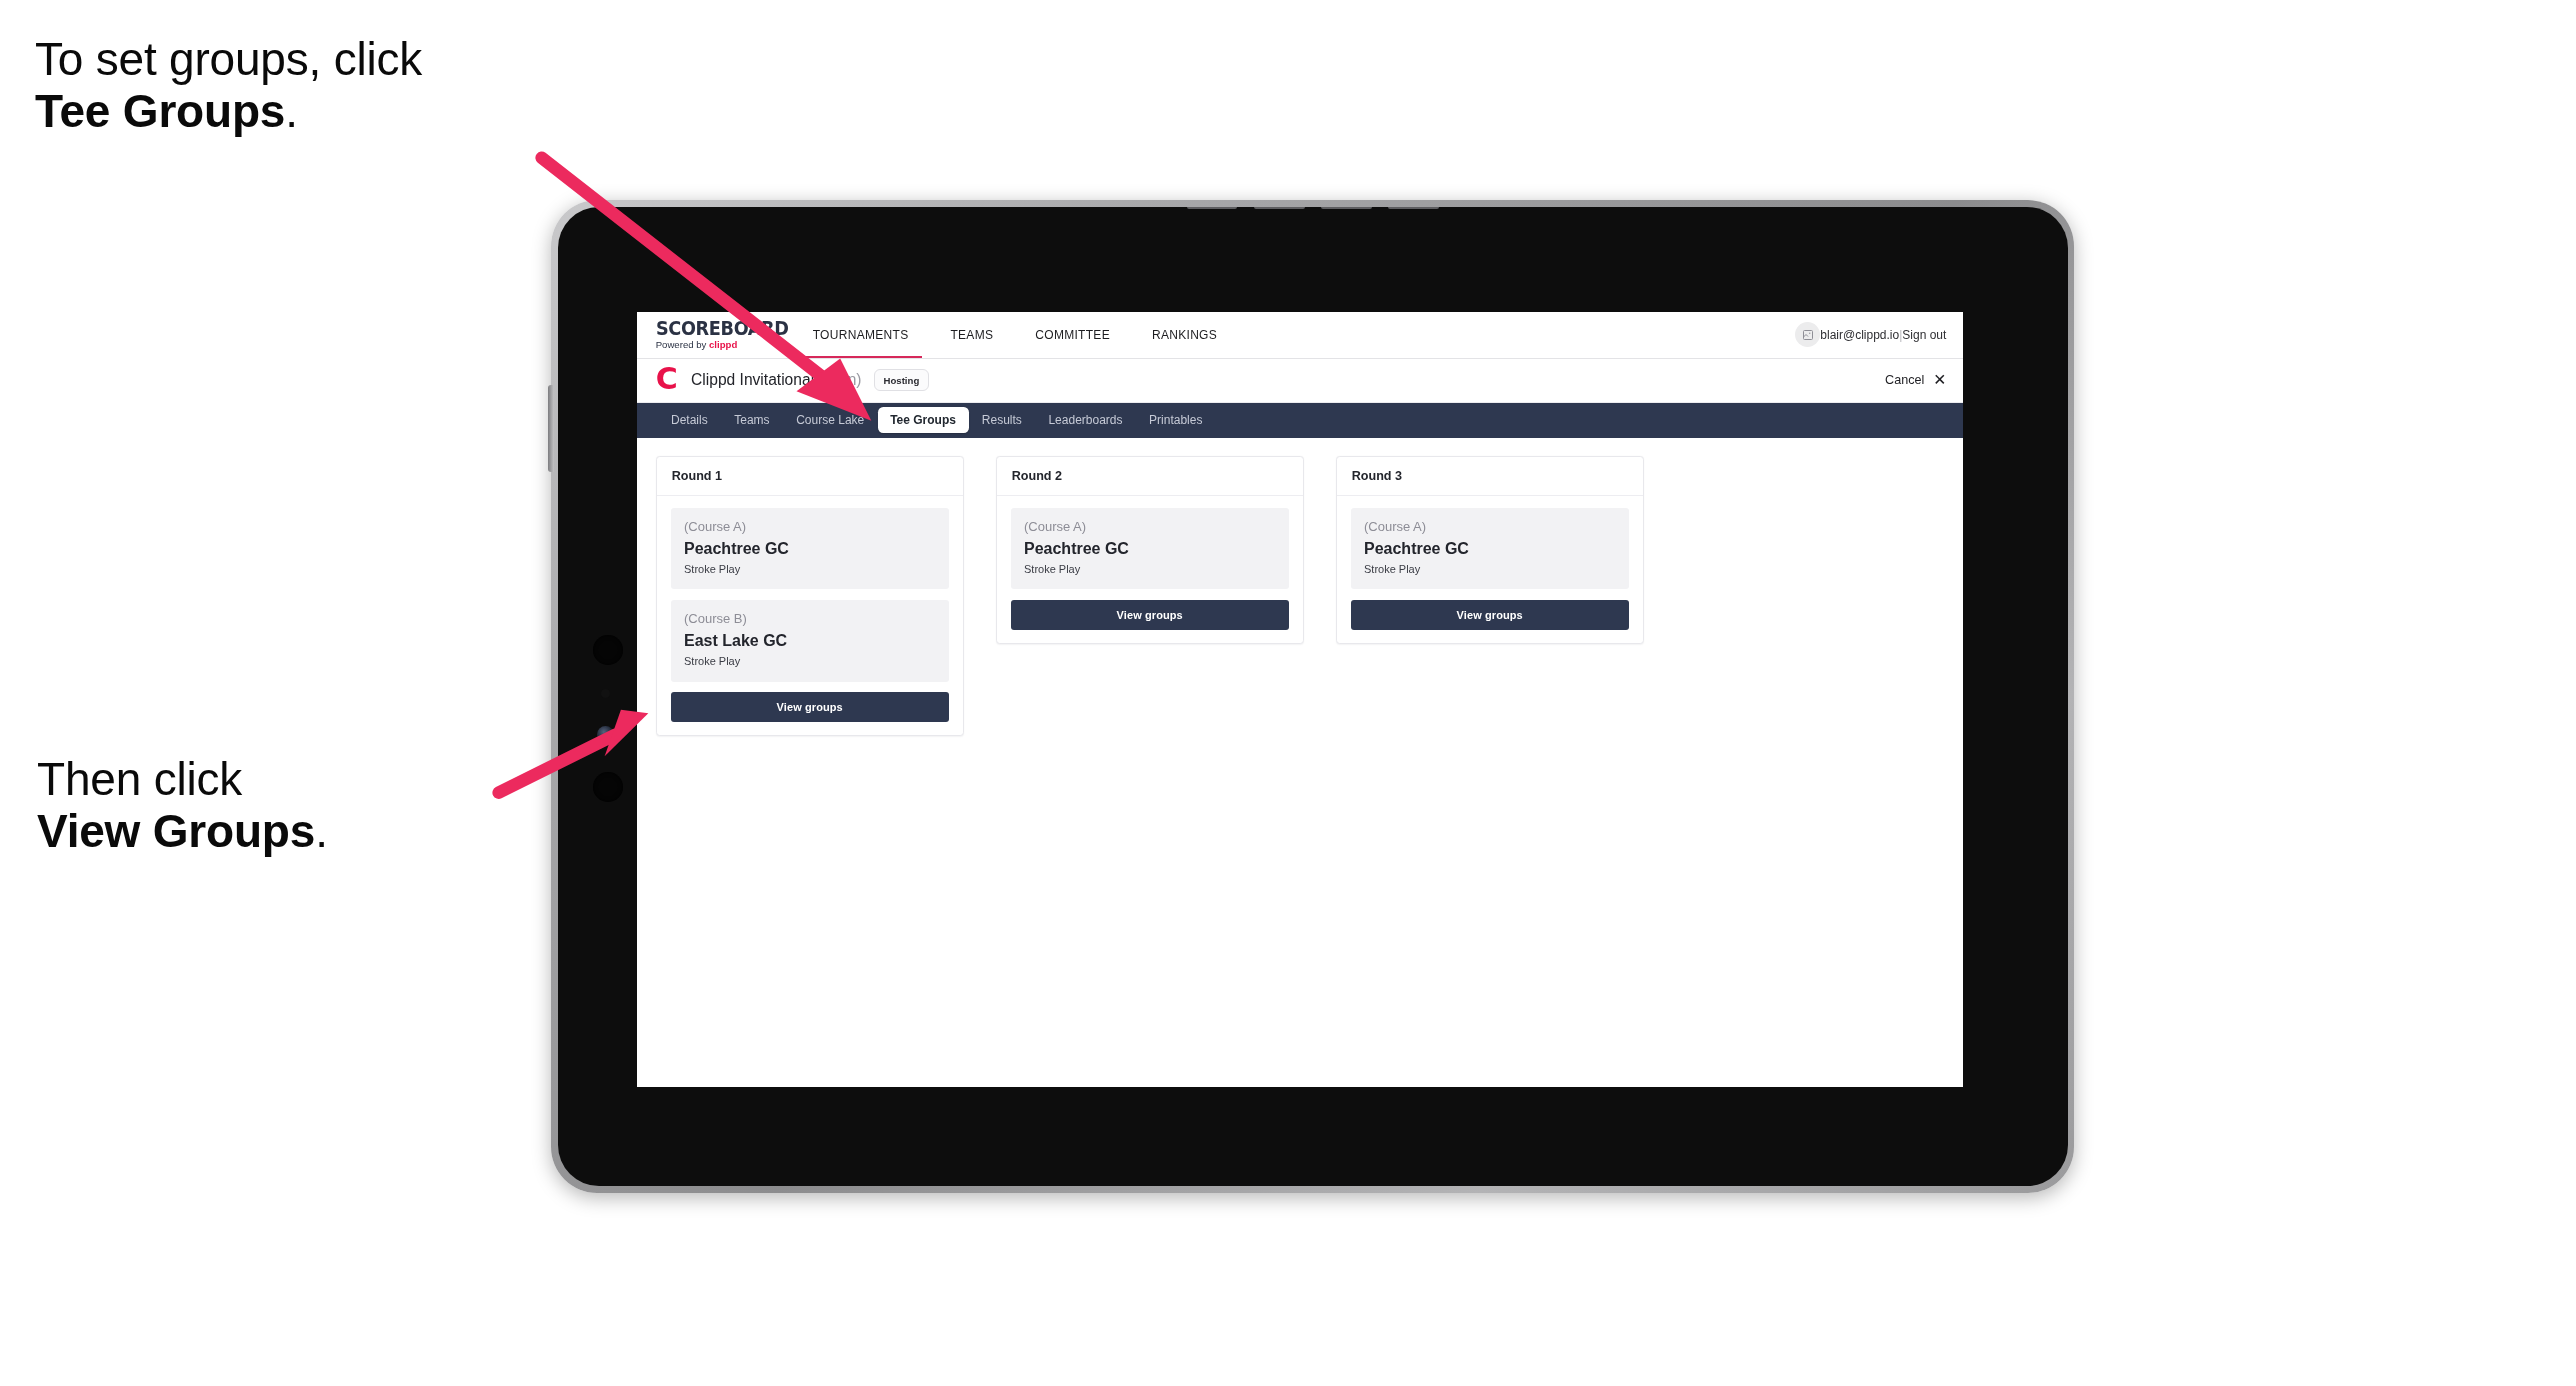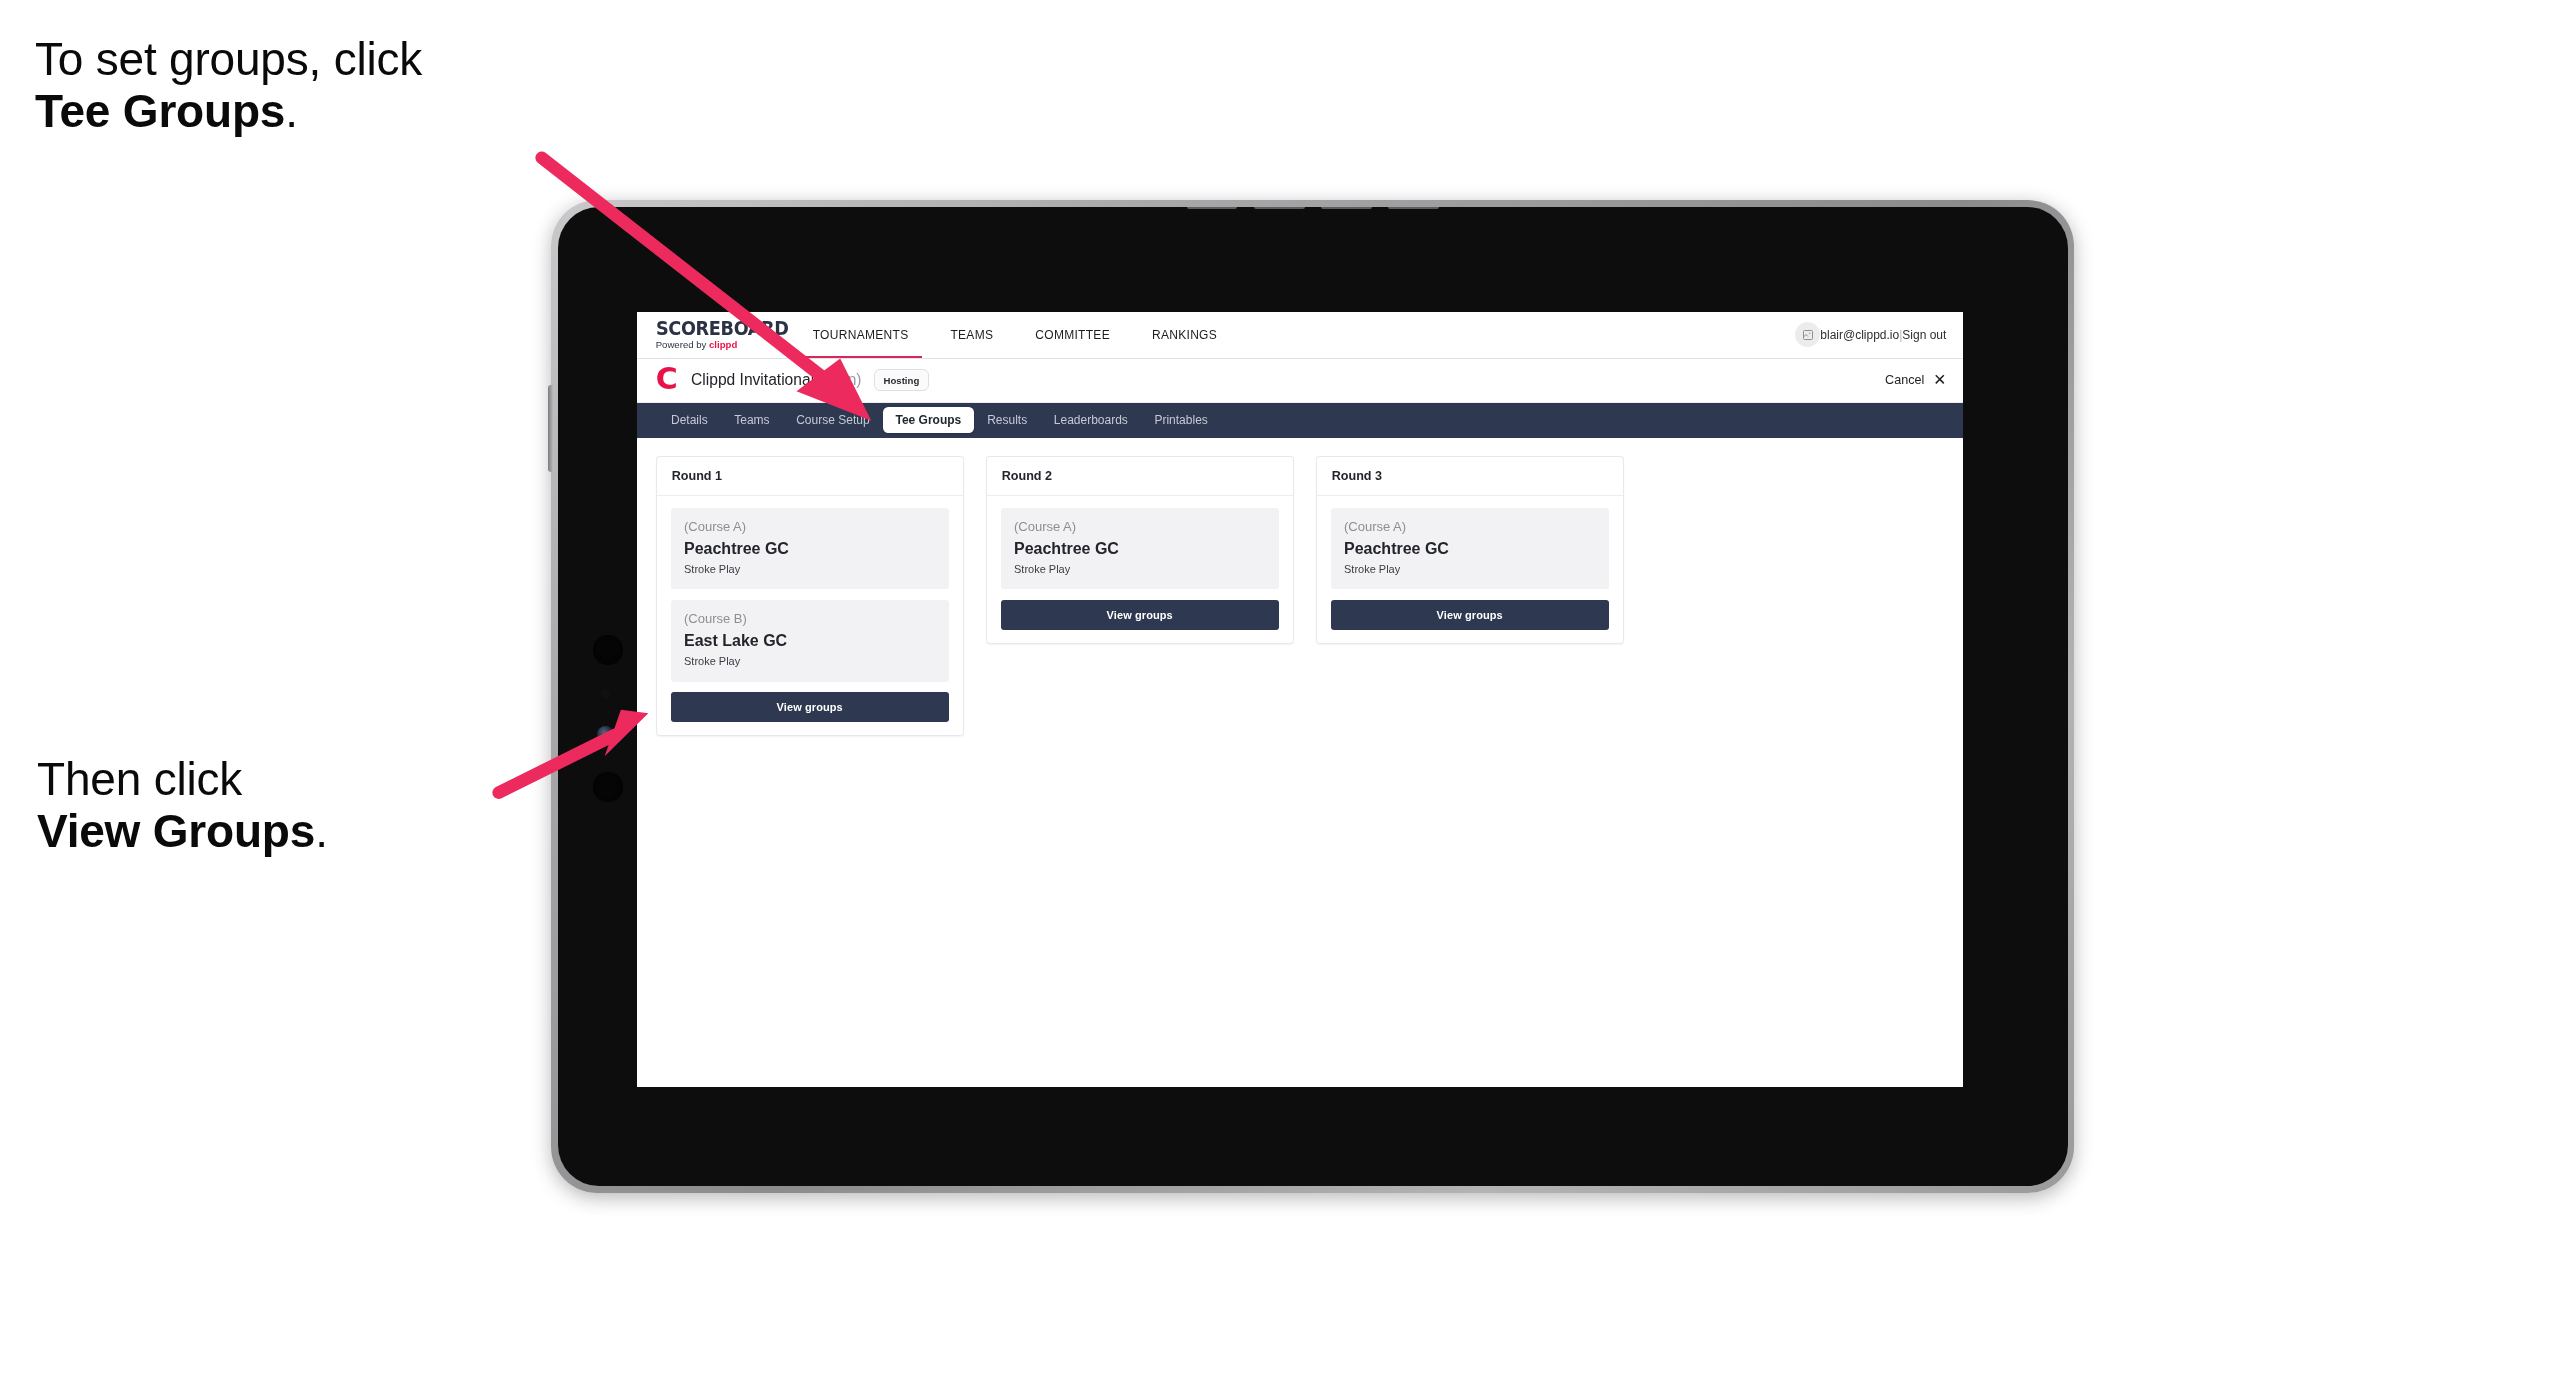--- a/index.html
+++ b/index.html
@@ -166,21 +166,21 @@
     display: flex; align-items: center;
     cursor: pointer; white-space: nowrap;
   }
   .tab.active {
     background: #ffffff; color: #222830; font-weight: 700;
     border-radius: 5.2px; height: 26px; padding: 0 12.6px;
     box-shadow: 0 0.7px 1.5px rgba(0,0,0,0.18);
   }
 
   
-  #content { padding: 18px 19px; display: flex; gap: 22px; align-items: flex-start; }
+  #content { padding: 18px 19px; display: flex; gap: 32px; align-items: flex-start; }
   .round-card {
     width: 308px;
     background: #ffffff;
     border: 0.7px solid #e8e8ec;
     border-radius: 3.7px;
     box-shadow: 0 0.7px 1.5px rgba(16,24,40,0.05);
     overflow: hidden;
   }
   .round-head {
     padding: 12px 15px;
@@ -275,21 +275,21 @@
           <span id="hosting-badge">Hosting</span>
           <div id="cancel-area">
             <span>Cancel</span>
             <span id="cancel-x">✕</span>
           </div>
         </div>
 
         <div id="tabstrip">
           <div class="tab">Details</div>
           <div class="tab">Teams</div>
-          <div class="tab">Course Setup</div>
+          <div class="tab">Course Lake</div>
           <div class="tab active">Tee Groups</div>
           <div class="tab">Results</div>
           <div class="tab">Leaderboards</div>
           <div class="tab">Printables</div>
         </div>
 
         <div id="content">
 
           <section class="round-card">
             <div class="round-head">Round 1</div>

